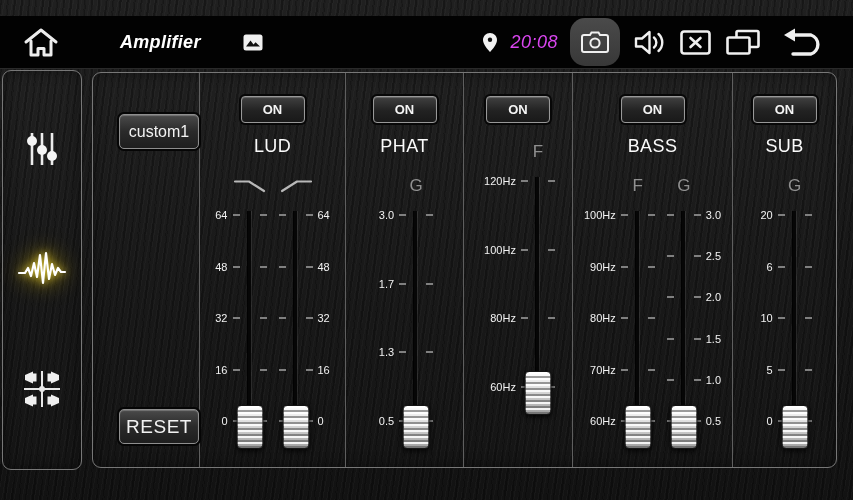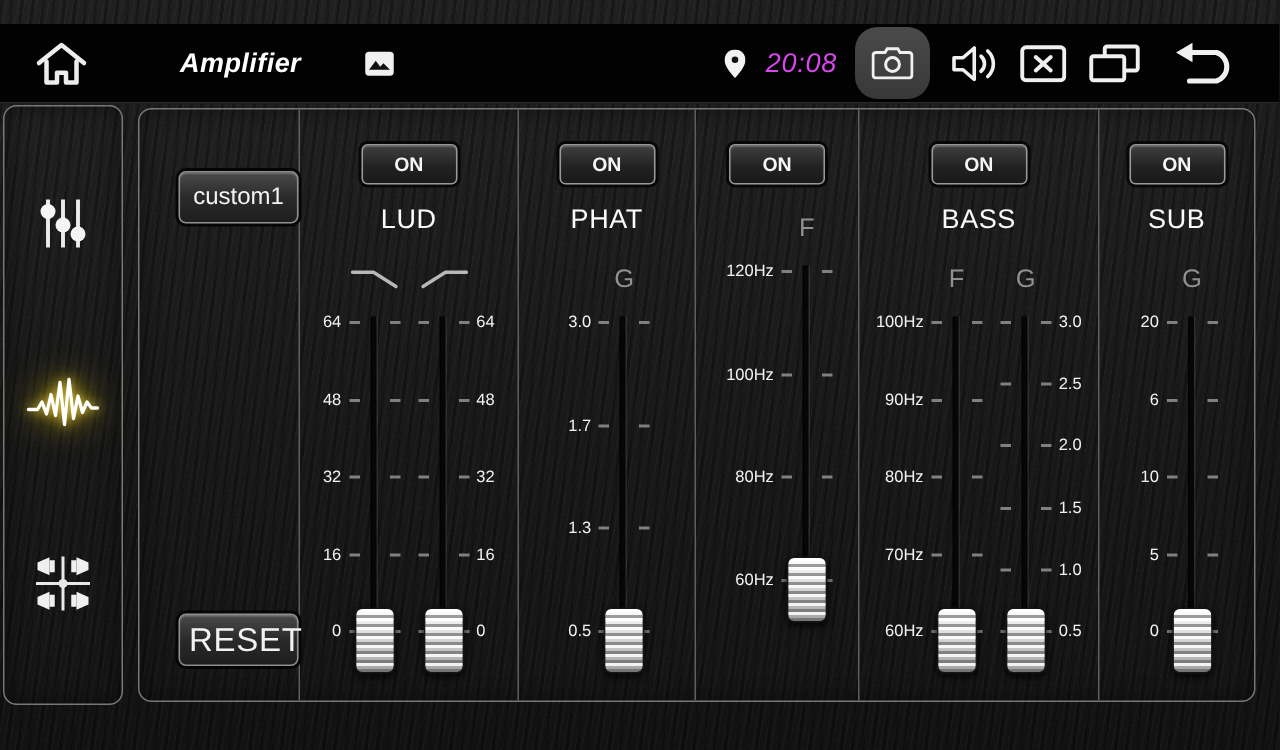--- a/index.html
+++ b/index.html
@@ -51,21 +51,21 @@
   
   .preset-col{width:107px;display:flex;flex-direction:column;align-items:flex-end;
     justify-content:space-between;padding:41px 0 23px;box-sizing:border-box;
     border-right:1px solid #5f5f5f;}
   .preset-btn{
     width:80px;height:35px;border-radius:5px;border:1px solid #8e8e8e;
     background:linear-gradient(180deg,#4a4a4a,#2a2a2a 50%,#1e1e1e);
     box-shadow:0 0 0 2px #050505, inset 0 1px 1px rgba(255,255,255,.25);
     color:#f2f2f2;font-size:16px;font-family:"Liberation Sans",sans-serif;cursor:pointer;
   }
-  .preset-btn.reset{font-size:22px;letter-spacing:.5px;}
+  .preset-btn.reset{font-size:19px;letter-spacing:.5px;}
   
   .on-btn{
     margin-top:23px;width:64px;height:27px;border-radius:4px;border:1px solid #989898;
     background:linear-gradient(180deg,#404040,#222 55%,#191919);
     box-shadow:0 0 0 2px #070707, inset 0 1px 1px rgba(255,255,255,.22);
     color:#f5f5f5;font-size:13px;font-weight:bold;font-family:"Liberation Sans",sans-serif;cursor:pointer;
   }
   .col-title{margin-top:13px;font-size:18px;color:#fbfbfb;letter-spacing:.4px;white-space:nowrap;}
   .sliders-row{display:flex;gap:10px;margin-top:18px;justify-content:center;}
   .slider-unit{display:grid;grid-template-rows:22px auto;row-gap:12px;}

